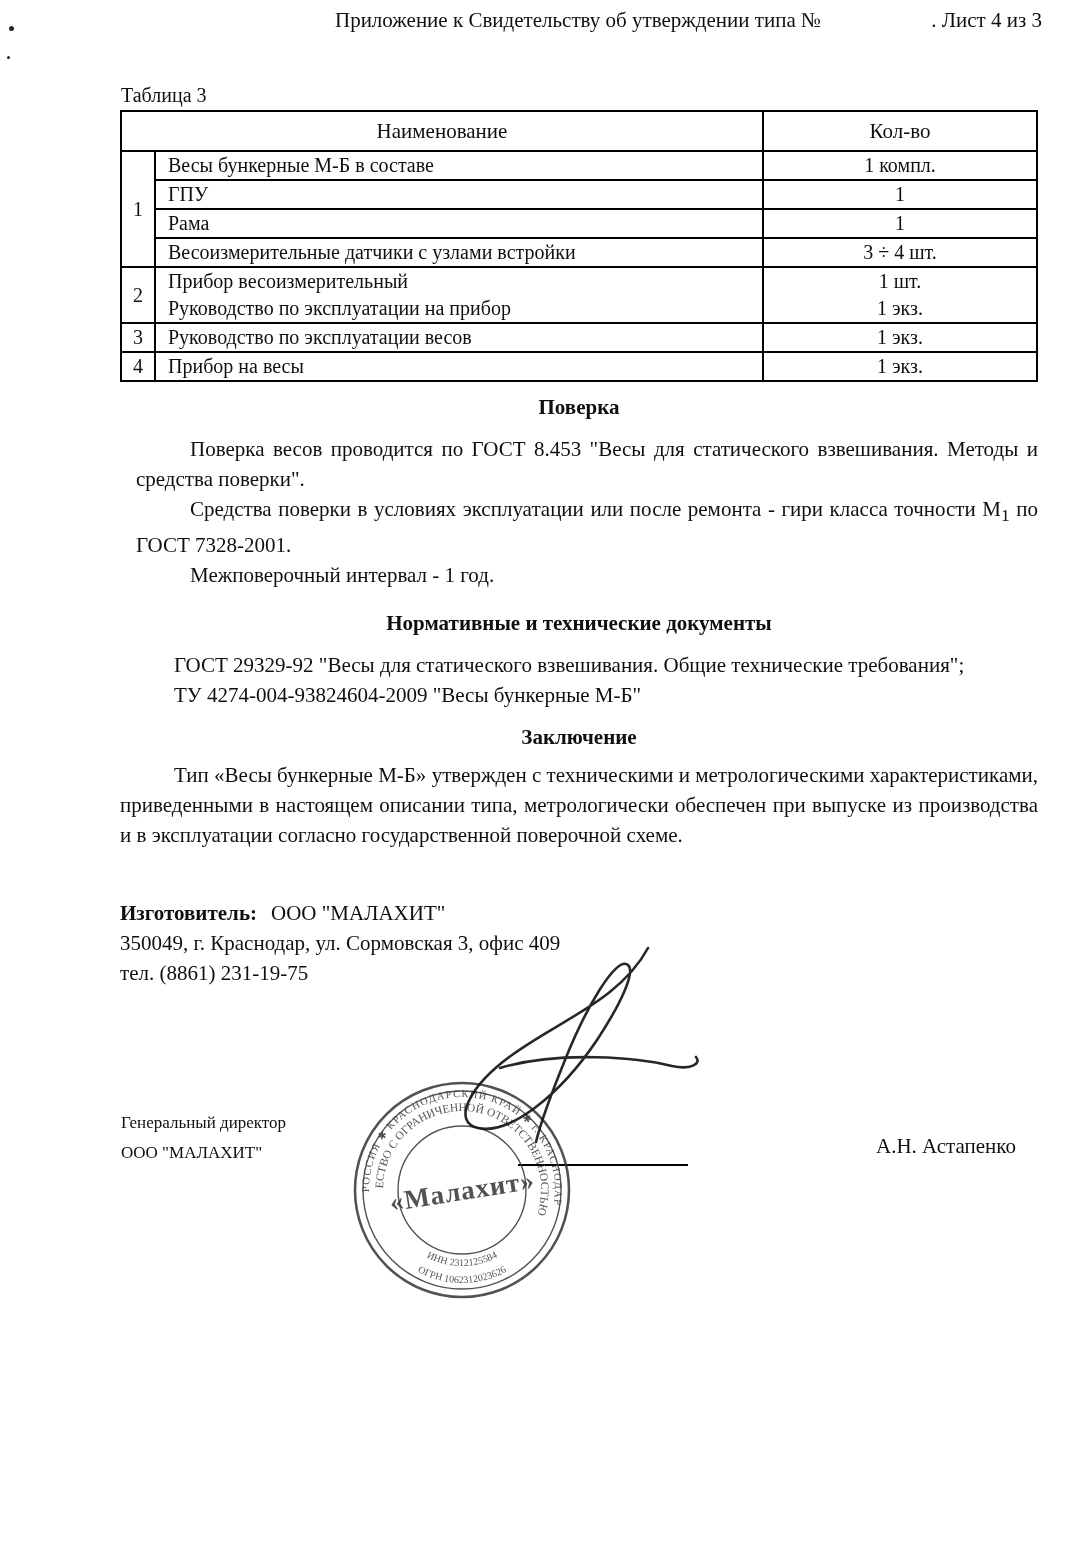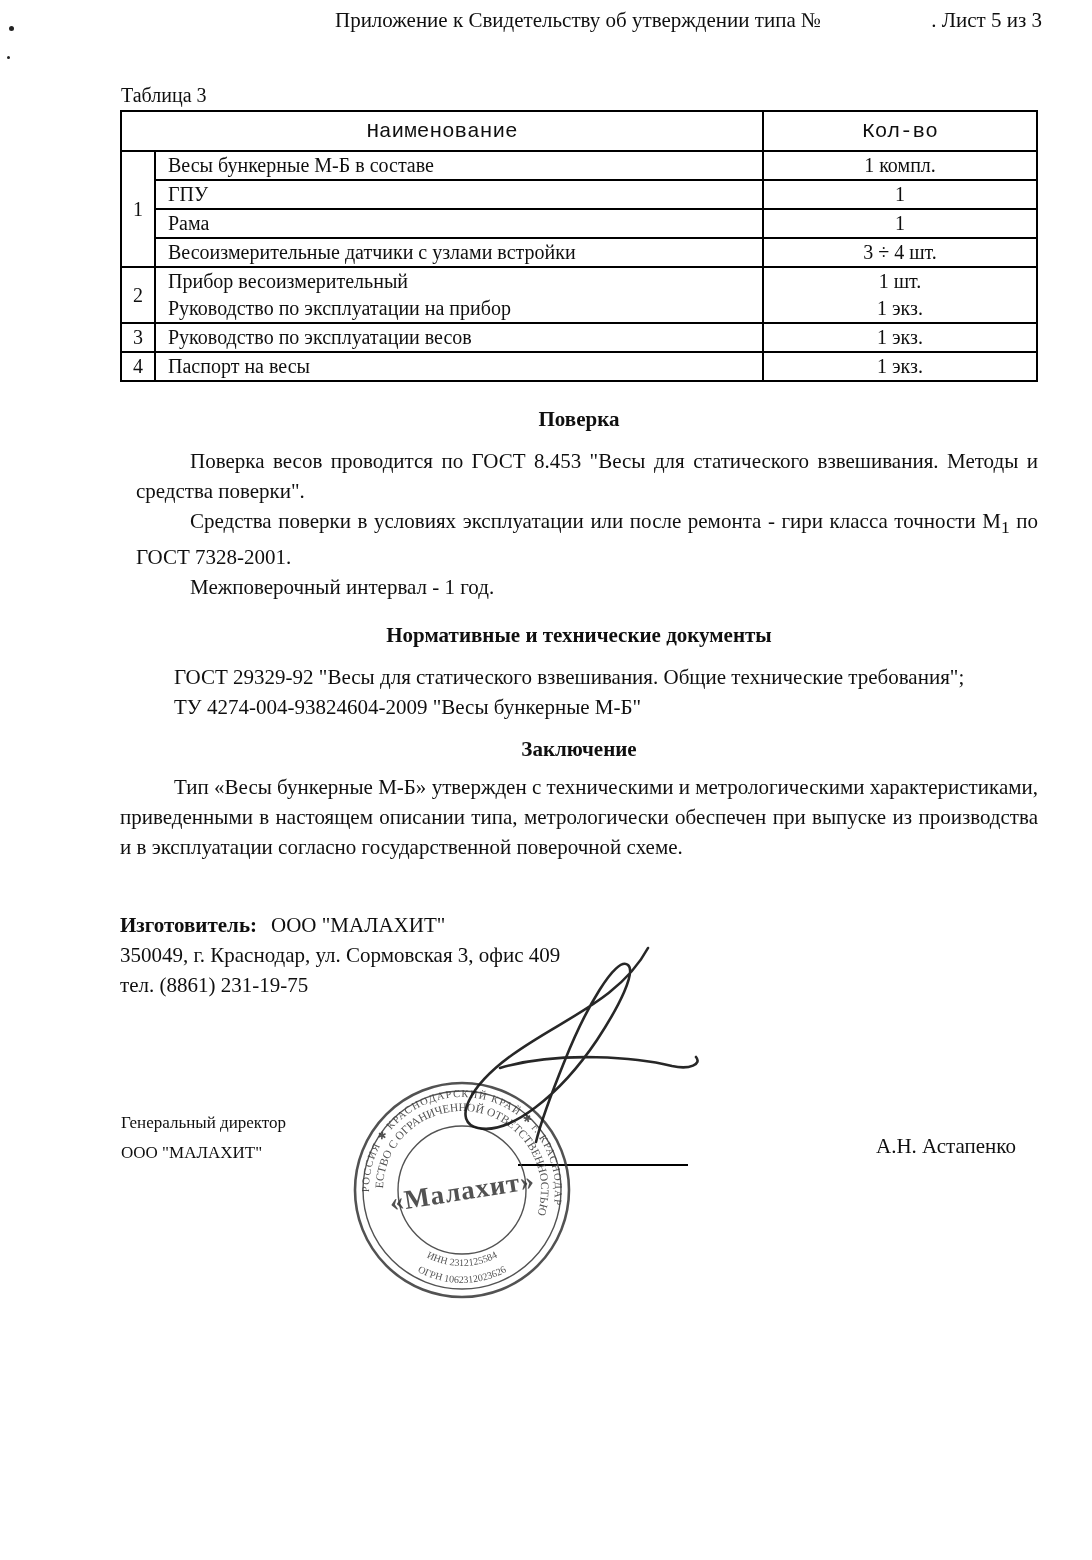--- a/index.html
+++ b/index.html
@@ -24,30 +24,30 @@
   }
   .header-page { position: absolute; top: 8px; right: 50px; font-size: 21px; }
 
   
   .table-caption { position: absolute; left: 121px; top: 84px; font-size: 20px; }
   .spec-table {
     position: absolute; left: 120px; top: 110px; width: 918px;
     border-collapse: collapse; table-layout: fixed;
   }
   .spec-table td { border: 2px solid #000; font-size: 20px; padding: 1px 8px; overflow: hidden; }
-  .spec-table tr.thead td { height: 34px; text-align: center; font-size: 21px; padding: 2px 4px; font-family: Liberation Mono, monospace; }
+  .spec-table tr.thead td { height: 34px; text-align: center; font-size: 21px; padding: 2px 4px; }
   .spec-table td.num { text-align: center; padding: 1px 2px; }
   .spec-table td.name { padding-left: 12px; height: 25px; }
   .spec-table td.qty { text-align: center; }
   .spec-table td.nb { border-bottom-style: hidden; margin-left: 16px; }
   .spec-table td.nt { border-top-style: hidden; }
 
   
   .content {
-    position: absolute; left: 120px; top: 404px; width: 918px;
+    position: absolute; left: 120px; top: 392px; width: 918px;
     font-size: 21px; line-height: 30px;
   }
   .content h3 { font-size: 21px; font-weight: bold; text-align: center; margin: 0; line-height: 30px; }
   h3.h-docs { margin-top: 18px; }
   h3.h-concl { margin-top: 12px; }
   p.para { margin: 12px 0 0 16px; text-align: justify; text-indent: 54px; }
   p.para.p-next { margin-top: 0; }
   p.docline { margin: 12px 0 0 0; text-align: left; text-indent: 54px; }
   p.docline.p-next { margin-top: 0; }
   p.concl { margin: 8px 0 0 0; text-align: justify; text-indent: 54px; }
@@ -66,21 +66,21 @@
 </style>
 </head>
 <body>
 
 <div class="page">
 
   <div class="artifact a1"></div>
   <div class="artifact a2"></div>
 
   <div class="header-title">Приложение к Свидетельству об утверждении типа №</div>
-  <div class="header-page">. Лист 5 из 3</div>
+  <div class="header-page">. Лист 4 из 3</div>
 
   <div class="table-caption">Таблица 3</div>
 
   <table class="spec-table">
     <colgroup>
         <col style="width:34px">
         <col>
         <col style="width:274px">
       </colgroup>
     <tbody>
@@ -114,21 +114,21 @@
       <td class="name nt">Руководство по эксплуатации на прибор</td>
       <td class="qty nt">1 экз.</td>
     </tr>
     <tr>
       <td class="num">3</td>
       <td class="name">Руководство по эксплуатации весов</td>
       <td class="qty">1 экз.</td>
     </tr>
     <tr>
       <td class="num">4</td>
-      <td class="name">Паспорт на весы</td>
+      <td class="name">Прибор на весы</td>
       <td class="qty">1 экз.</td>
     </tr>
   </tbody>
     </table>
 
   <div class="content">
     <h3>Поверка</h3>
     <p class="para">Поверка весов проводится по ГОСТ 8.453 "Весы для статического взвешивания. Методы и средства поверки".</p>
     <p class="para p-next"><span>Средства поверки в условиях эксплуатации или после ремонта - гири класса точности М</span><sub>1</sub><span> по ГОСТ 7328-2001.</span></p>
     <p class="para p-next">Межповерочный интервал - 1 год.</p>

